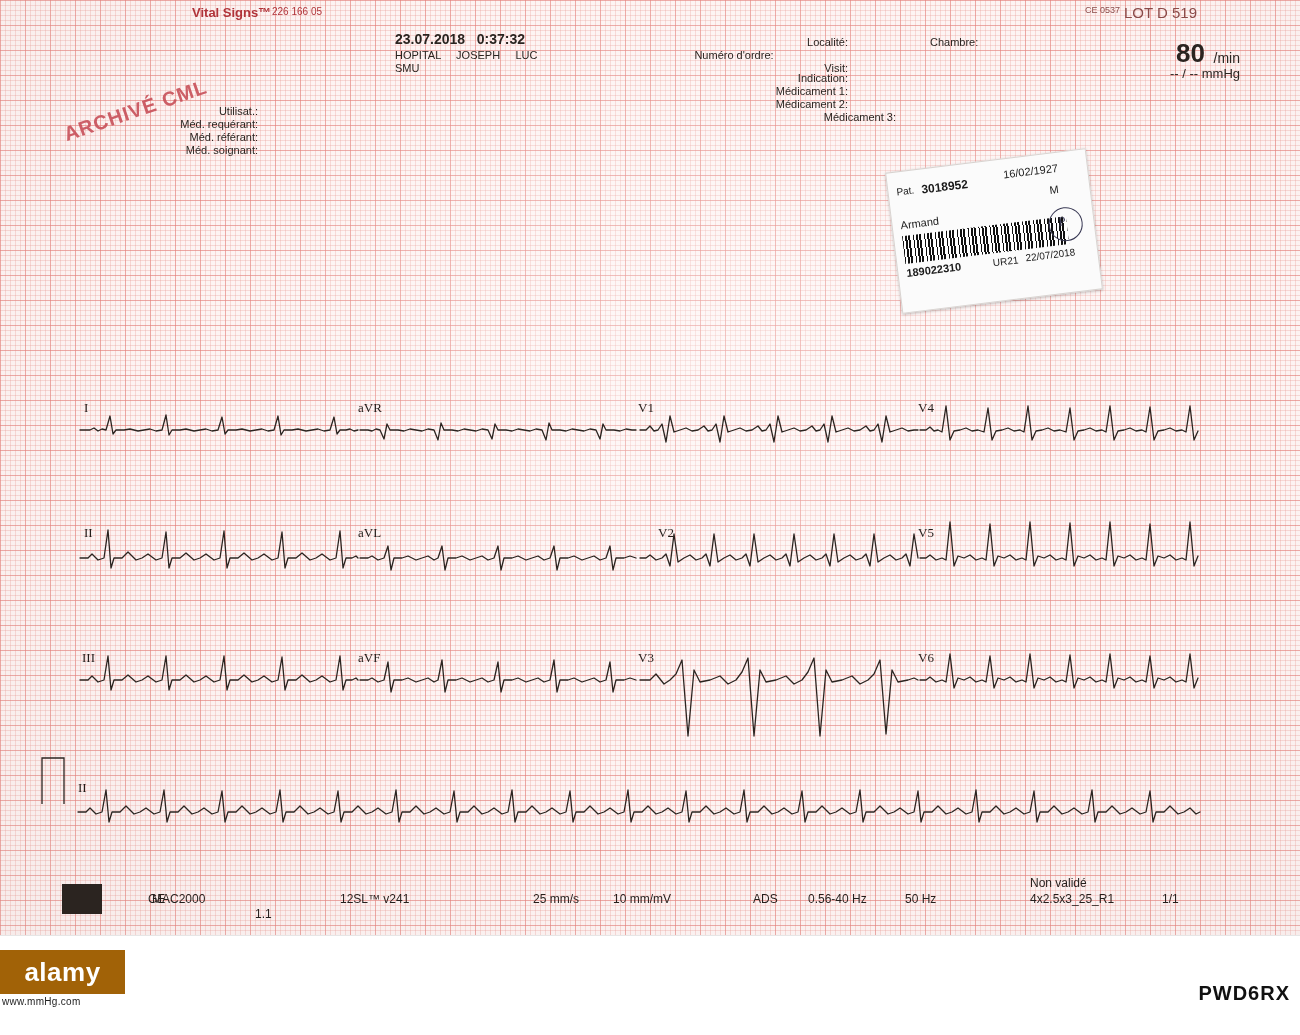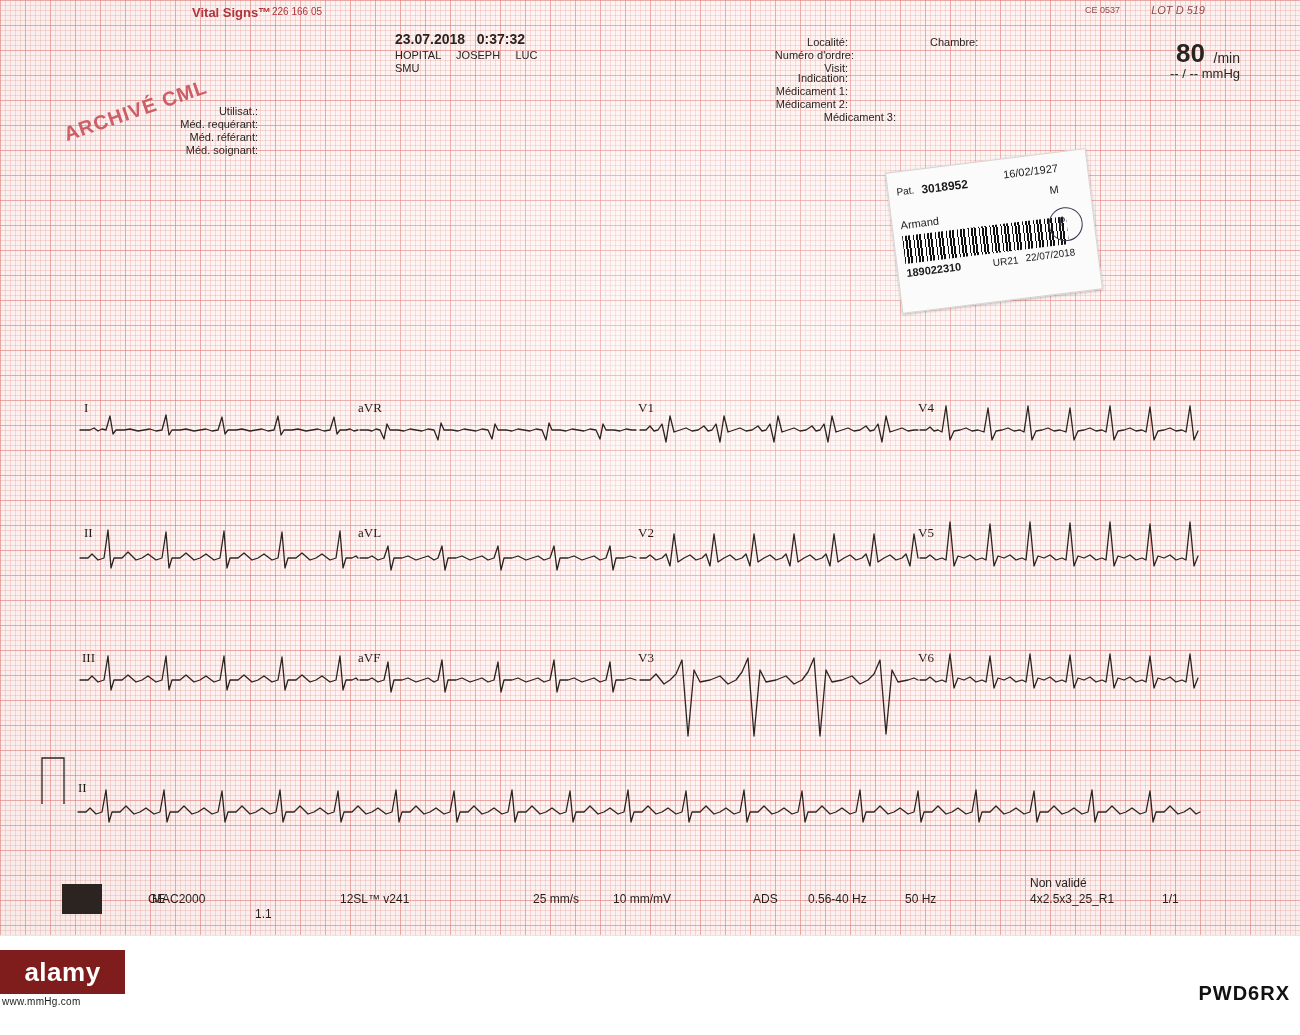--- a/index.html
+++ b/index.html
@@ -29,59 +29,59 @@
     background:radial-gradient(ellipse at 55% 40%, rgba(255,255,255,0.40) 0%, rgba(255,255,255,0.05) 55%, rgba(220,200,198,0.18) 100%);
     pointer-events:none;
   }
 
   
   #bottom-bar{
     position:absolute;left:0;top:935px;width:1300px;height:100px;background:#ffffff;
     border-top:1px solid #e6e6e6;
   }
   #alamy-logo{
-    position:absolute;left:0;top:950px;width:125px;height:44px;background:#7f1d1d;
+    position:absolute;left:0;top:950px;width:125px;height:44px;background:#a16207;
     color:#ffffff;font-size:26px;font-weight:bold;letter-spacing:.5px;
     display:flex;align-items:center;justify-content:center;font-family:"Liberation Sans",sans-serif;
   }
   #alamy-sub{
     position:absolute;left:2px;top:996px;width:130px;font-size:10px;color:#222;
     letter-spacing:.3px;
   }
   #alamy-id{
     position:absolute;right:10px;top:962px;font-size:20px;color:#111;font-weight:bold;letter-spacing:1px;margin-top:20px;
   }
 
   
   .txt{position:absolute;color:#2a2420;font-family:"Liberation Sans",sans-serif;white-space:pre;}
 
   #vital-signs{left:172px;top:5px;font-size:13px;font-weight:bold;color:#b0343a;padding-left:20px;}
   #vital-code{left:272px;top:6px;font-size:10px;color:#b0343a;}
   #ce-mark{right:180px;top:5px;font-size:9px;color:#8a4a48;}
-  #lot-mark{right:95px;top:4px;font-size:11px;color:#8a4a48;font-style:italic;}
+  #lot-mark{right:103px;top:4px;font-size:15px;color:#8a4a48;}
 
   #archive-stamp{
     position:absolute;left:60px;top:96px;width:170px;
     color:#c9535c;font-size:20px;font-weight:bold;letter-spacing:1px;
     transform:rotate(-19deg);font-family:"Liberation Sans",sans-serif;
     opacity:.92;
   }
 
   #datetime{left:395px;top:31px;font-size:14px;font-weight:bold;}
   #hospital{left:395px;top:49px;font-size:11px;}
   #dept{left:395px;top:62px;font-size:11px;}
 
   .lbl-left{font-size:11px;text-align:right;}
   #lbl-utilisat{left:110px;top:105px;width:148px;}
   #lbl-requerant{left:110px;top:118px;width:148px;}
   #lbl-referant{left:110px;top:131px;width:148px;}
   #lbl-soignant{left:110px;top:144px;width:148px;}
 
   #lbl-localite{left:660px;top:36px;width:188px;}
-  #lbl-numordre{left:666px;top:49px;width:188px;}
+  #lbl-numordre{left:640px;top:49px;width:188px;text-align:center;}
   #lbl-visit{left:660px;top:62px;width:188px;}
   #lbl-indication{left:660px;top:72px;width:188px;}
   #lbl-med1{left:660px;top:85px;width:188px;}
   #lbl-med2{left:660px;top:98px;width:188px;}
   #lbl-med3{left:660px;top:111px;width:188px;padding-left:48px;}
 
   #lbl-chambre{left:930px;top:36px;font-size:11px;}
 
   #bpm{right:95px;top:38px;font-size:26px;font-weight:bold;}
   #bpm-unit{position:absolute;right:60px;top:50px;font-size:14px;}
@@ -194,21 +194,21 @@
 
   <svg class="trace" id="trace-row1" style="left:80px;top:390px;" width="1120" height="70" viewBox="0 0 1120 70">
     <path d="M0,40 L10,40 L14,38 L18,41 L22,39 L26,40 L30,26 L33,44 L36,40 L44,40 L50,39 L58,41 L64,40 L70,39 L76,41 L82,40 L86,25 L89,45 L92,40 L100,40 L106,39 L114,41 L120,40 L126,39 L132,41 L138,40 L142,27 L145,44 L148,40 L156,40 L162,39 L170,41 L176,40 L182,39 L188,41 L194,40 L198,26 L201,45 L204,40 L212,40 L218,39 L226,41 L232,40 L238,39 L244,41 L250,40 L254,27 L257,44 L260,40 L266,40 L270,39 L274,41 L278,40"></path>
     <path d="M280,40 L288,40 L292,41 L296,39 L300,40 L304,49 L307,34 L310,40 L318,40 L324,41 L330,39 L336,40 L342,41 L348,39 L354,40 L358,50 L361,33 L364,40 L372,40 L378,41 L384,39 L390,40 L396,41 L402,39 L408,40 L412,49 L415,34 L418,40 L426,40 L432,41 L438,39 L444,40 L450,41 L456,39 L462,40 L466,50 L469,33 L472,40 L480,40 L486,41 L492,39 L498,40 L504,41 L510,39 L516,40 L520,49 L523,34 L526,40 L534,40 L540,41 L546,39 L552,40 L556,40"></path>
     <path d="M560,40 L566,40 L570,36 L574,41 L578,40 L582,34 L586,52 L590,26 L594,42 L600,40 L606,38 L612,41 L618,40 L624,36 L628,41 L632,40 L636,34 L640,52 L644,26 L648,42 L654,40 L660,38 L666,41 L672,40 L678,36 L682,41 L686,40 L690,34 L694,52 L698,26 L702,42 L708,40 L714,38 L720,41 L726,40 L732,36 L736,41 L740,40 L744,34 L748,52 L752,26 L756,42 L762,40 L768,38 L774,41 L780,40 L786,36 L790,41 L794,40 L798,34 L802,52 L806,26 L810,42 L816,40 L822,38 L828,41 L834,40 L838,40"></path>
     <path d="M840,40 L846,40 L850,37 L854,41 L858,40 L862,42 L866,16 L870,50 L874,41 L880,40 L886,38 L892,41 L898,40 L904,42 L908,18 L912,50 L916,41 L922,40 L928,38 L934,41 L940,40 L944,42 L948,16 L952,50 L956,41 L962,40 L968,38 L974,41 L980,40 L986,42 L990,18 L994,50 L998,41 L1004,40 L1010,38 L1016,41 L1022,40 L1026,42 L1030,16 L1034,50 L1038,41 L1044,40 L1050,38 L1056,41 L1062,40 L1066,42 L1070,17 L1074,50 L1078,41 L1084,40 L1090,38 L1096,41 L1102,40 L1106,42 L1110,16 L1114,50 L1118,41"></path>
   </svg>
 
   <div class="lead-label" style="left:84px;top:525px;">II</div>
   <div class="lead-label" style="left:358px;top:525px;">aVL</div>
-  <div class="lead-label" style="left:638px;top:525px;font-family:Liberation Serif, serif;">V2</div>
+  <div class="lead-label" style="left:658px;top:525px;font-family:Liberation Serif, serif;">V2</div>
   <div class="lead-label" style="left:918px;top:525px;">V5</div>
 
   <svg class="trace" id="trace-row2" style="left:80px;top:510px;" width="1120" height="80" viewBox="0 0 1120 80">
     <path d="M0,48 L8,48 L12,44 L18,50 L24,48 L28,20 L31,58 L34,48 L42,48 L48,42 L56,50 L62,48 L68,44 L76,50 L82,48 L86,22 L89,58 L92,48 L100,48 L106,43 L114,50 L120,48 L126,44 L134,50 L140,48 L144,21 L147,58 L150,48 L158,48 L164,43 L172,50 L178,48 L184,44 L192,50 L198,48 L202,22 L205,58 L208,48 L216,48 L222,43 L230,50 L236,48 L242,44 L250,50 L256,48 L260,21 L263,58 L266,48 L272,48 L276,46 L278,48"></path>
     <path d="M280,48 L288,48 L292,46 L298,50 L304,48 L308,36 L311,60 L314,48 L322,48 L328,46 L336,50 L342,48 L348,46 L354,50 L358,48 L362,36 L365,60 L368,48 L376,48 L382,46 L390,50 L396,48 L402,46 L408,50 L414,48 L418,36 L421,60 L424,48 L432,48 L438,46 L446,50 L452,48 L458,46 L464,50 L470,48 L474,36 L477,60 L480,48 L488,48 L494,46 L502,50 L508,48 L514,46 L520,50 L526,48 L530,36 L533,60 L536,48 L544,48 L550,46 L556,48"></path>
     <path d="M560,48 L566,48 L570,45 L576,50 L582,48 L586,44 L590,56 L594,24 L598,52 L604,48 L610,45 L616,50 L622,48 L626,44 L630,56 L634,24 L638,52 L644,48 L650,45 L656,50 L662,48 L666,44 L670,56 L674,24 L678,52 L684,48 L690,45 L696,50 L702,48 L706,44 L710,56 L714,24 L718,52 L724,48 L730,45 L736,50 L742,48 L746,44 L750,56 L754,24 L758,52 L764,48 L770,45 L776,50 L782,48 L786,44 L790,56 L794,24 L798,52 L804,48 L810,45 L816,50 L822,48 L826,44 L830,56 L834,24 L838,48"></path>
     <path d="M840,48 L846,48 L850,45 L856,50 L862,48 L866,50 L870,12 L874,56 L878,46 L884,48 L890,45 L896,50 L902,48 L906,50 L910,14 L914,56 L918,46 L924,48 L930,45 L936,50 L942,48 L946,50 L950,12 L954,56 L958,46 L964,48 L970,45 L976,50 L982,48 L986,50 L990,13 L994,56 L998,46 L1004,48 L1010,45 L1016,50 L1022,48 L1026,50 L1030,12 L1034,56 L1038,46 L1044,48 L1050,45 L1056,50 L1062,48 L1066,50 L1070,14 L1074,56 L1078,46 L1084,48 L1090,45 L1096,50 L1102,48 L1106,50 L1110,12 L1114,56 L1118,46"></path>
   </svg>
 
   <div class="lead-label" style="left:82px;top:650px;">III</div>

